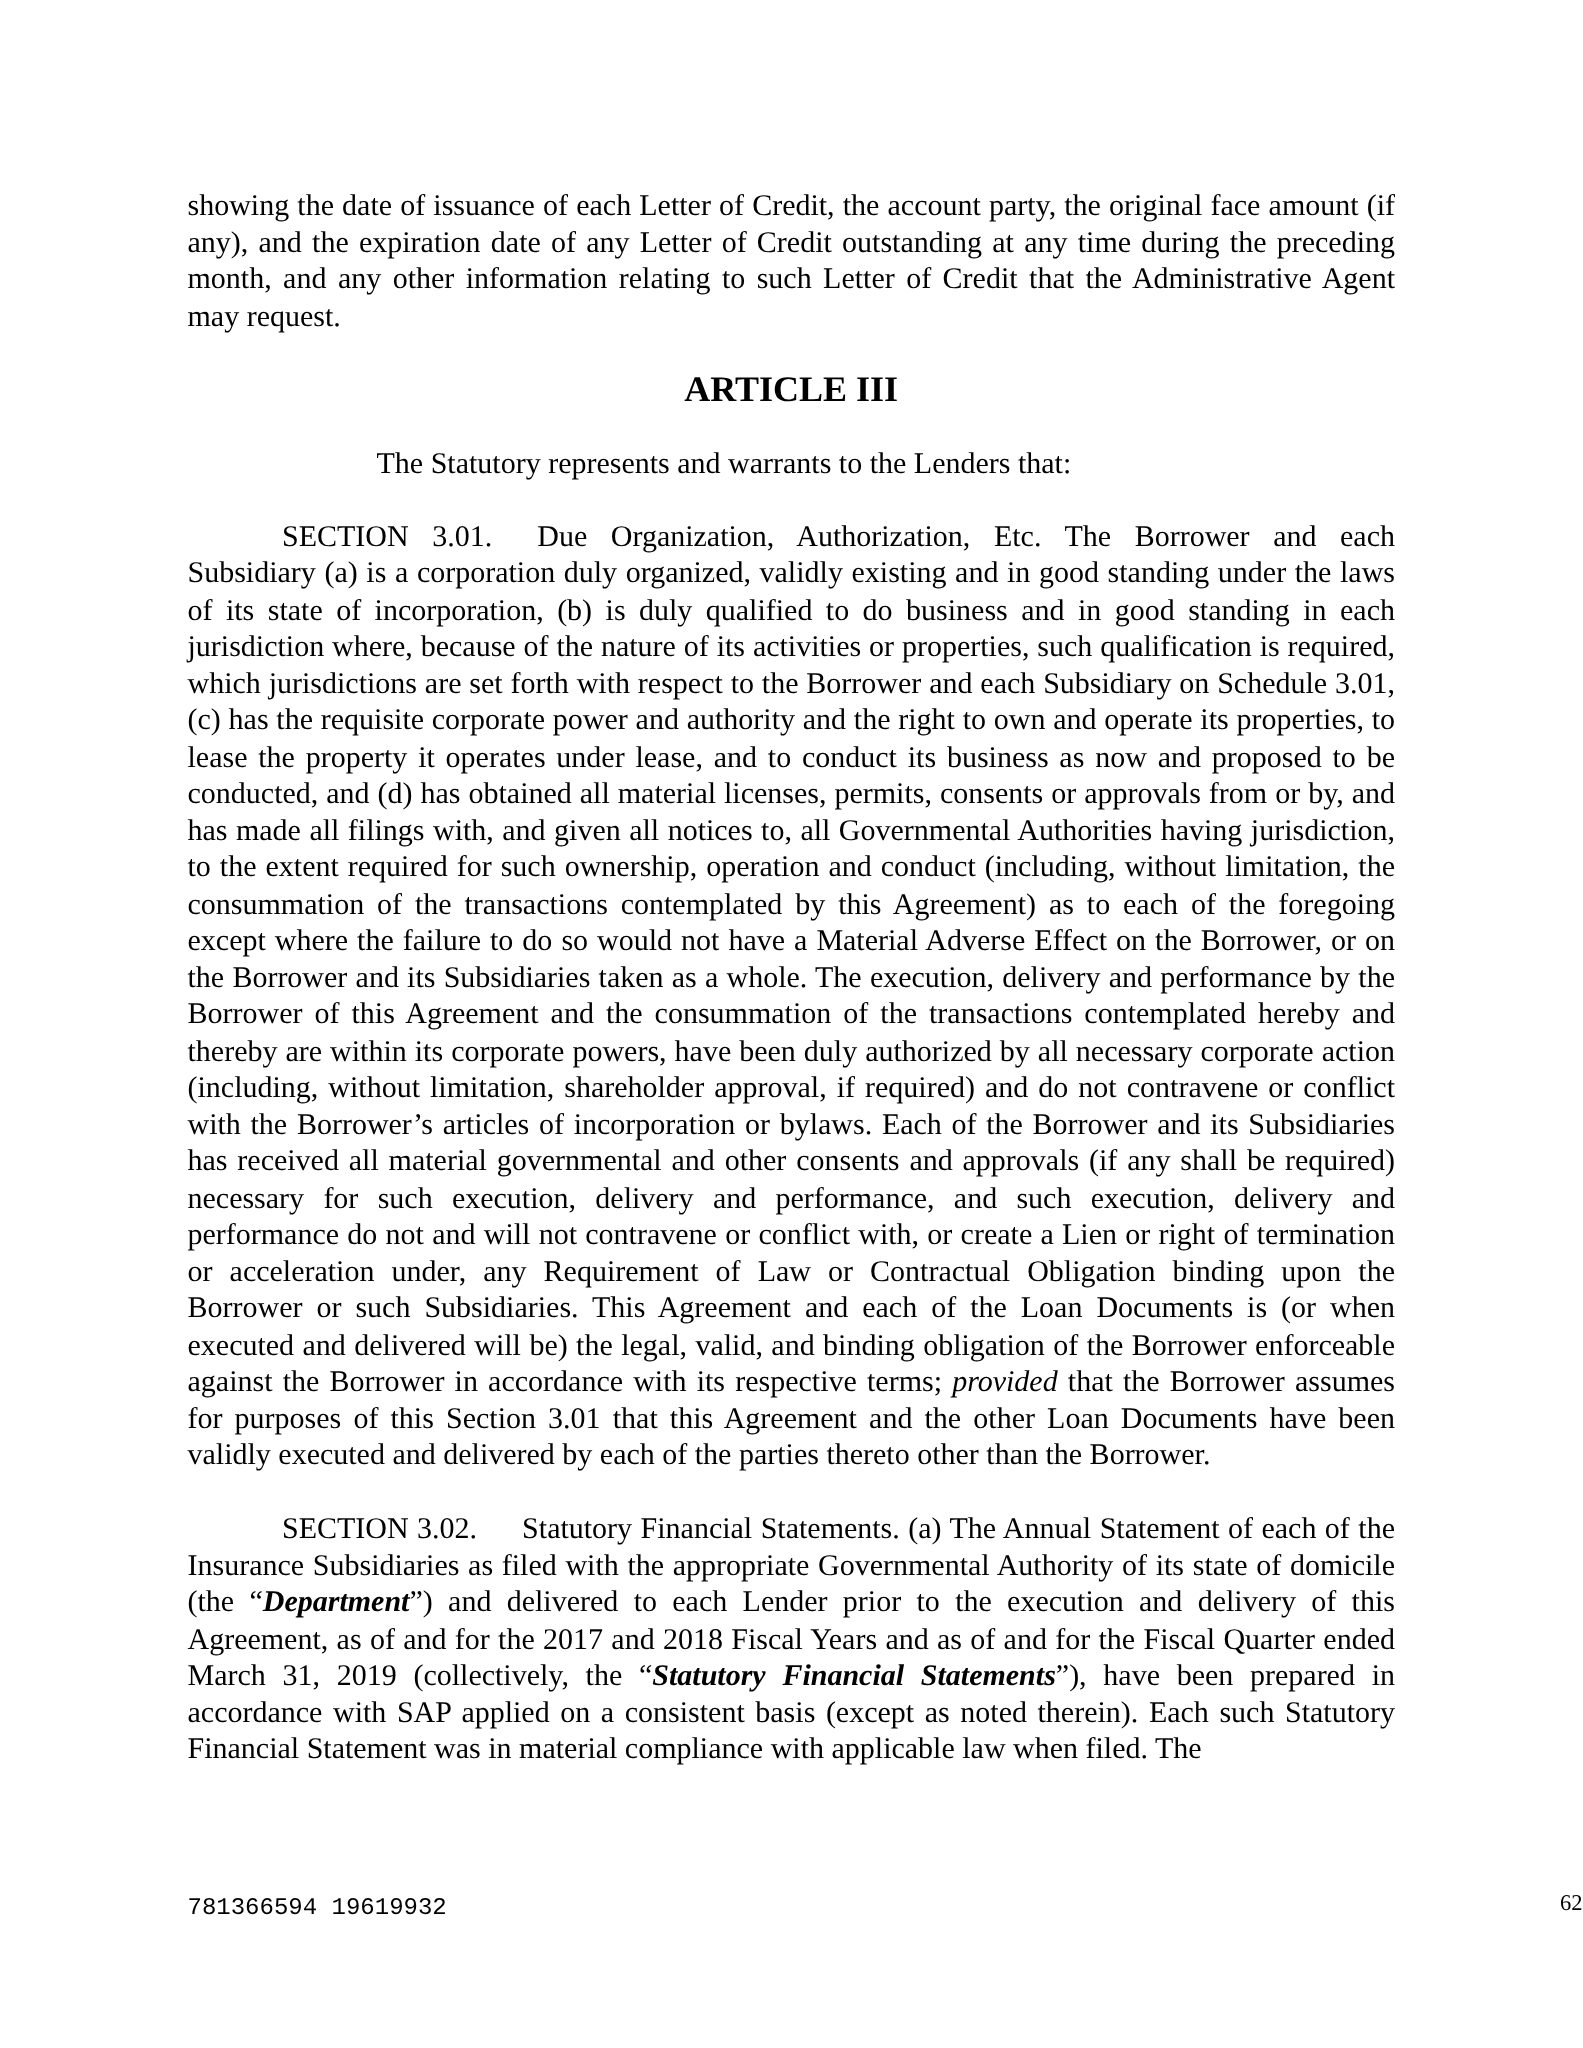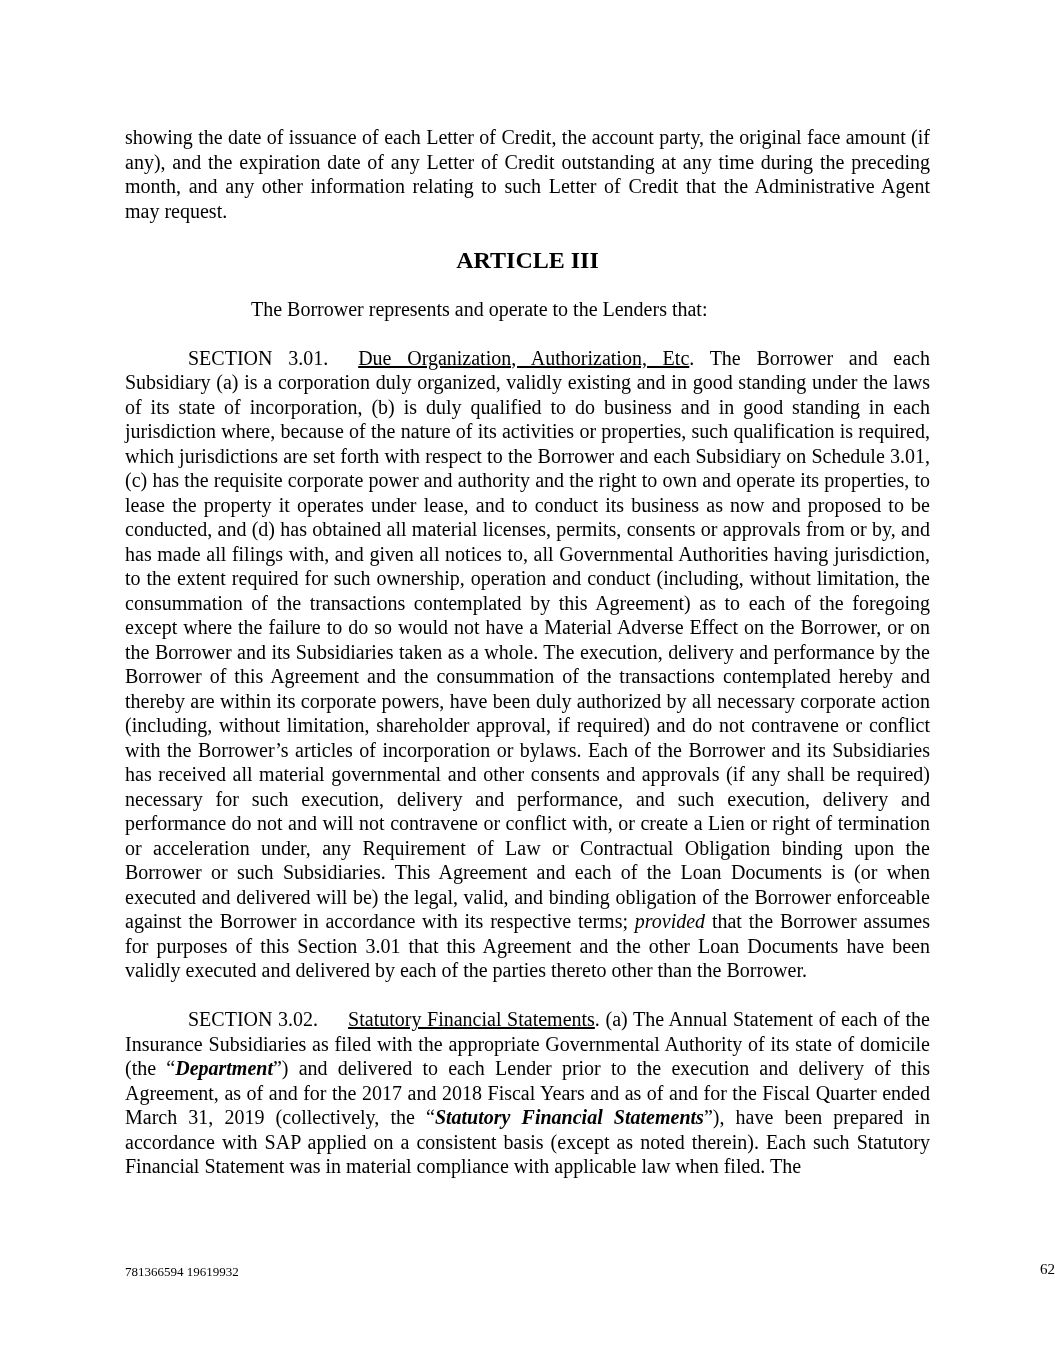--- a/index.html
+++ b/index.html
@@ -33,36 +33,37 @@
   p.preamble-indent { text-indent: 126px; }
   p.section-indent { text-indent: 63px; }
   .heading {
     margin: 0 0 24.5px 0;
     text-align: center;
     font-weight: bold;
     font-size: 24px;
     line-height: 24.5px;
   }
   .run-plain { }
-  .run-underline { text-decoration: underline; }
+  .run-underline { }
   .run-italic { font-style: italic; margin-top: 32px; }
   .run-bolditalic { font-weight: bold; font-style: italic; }
   .footer {
     position: absolute;
     top: 1260px;
     left: 0;
     width: 1055px;
     height: 24px;
   }
   .footer-left {
     position: absolute;
     left: 125px;
     top: 4px;
-    font-size: 13px;
+    font-size: 16px;
     line-height: 16px;
+    font-family: Liberation Mono, monospace;
   }
   .footer-center {
     position: absolute;
     left: 0;
     width: 1055px;
     text-align: right;
     top: 0;
     font-size: 15px;
     line-height: 19px;
   }
@@ -71,21 +72,21 @@
 <body>
 
 <div class="page">
   <div class="content">
 
     <p class="body-para no-indent">showing the date of issuance of each Letter of Credit, the account party, the original face amount (if any), and the expiration date of any Letter of Credit outstanding at any time during the preceding month, and any other information relating to such Letter of Credit that the Administrative Agent may request.</p>
 
     <p class="heading">ARTICLE III</p>
 
 
-    <p class="body-para preamble-indent">The Borrower represents and operate to the Lenders that:</p>
+    <p class="body-para preamble-indent">The Statutory represents and warrants to the Lenders that:</p>
 
     <p class="body-para section-indent"><span class="run-plain">SECTION 3.01.  </span><span class="run-underline">Due Organization, Authorization, Etc</span><span class="run-plain">. The Borrower and each Subsidiary (a) is a corporation duly organized, validly existing and in good standing under the laws of its state of incorporation, (b) is duly qualified to do business and in good standing in each jurisdiction where, because of the nature of its activities or properties, such qualification is required, which jurisdictions are set forth with respect to the Borrower and each Subsidiary on Schedule 3.01, (c) has the requisite corporate power and authority and the right to own and operate its properties, to lease the property it operates under lease, and to conduct its business as now and proposed to be conducted, and (d) has obtained all material licenses, permits, consents or approvals from or by, and has made all filings with, and given all notices to, all Governmental Authorities having jurisdiction, to the extent required for such ownership, operation and conduct (including, without limitation, the consummation of the transactions contemplated by this Agreement) as to each of the foregoing except where the failure to do so would not have a Material Adverse Effect on the Borrower, or on the Borrower and its Subsidiaries taken as a whole. The execution, delivery and performance by the Borrower of this Agreement and the consummation of the transactions contemplated hereby and thereby are within its corporate powers, have been duly authorized by all necessary corporate action (including, without limitation, shareholder approval, if required) and do not contravene or conflict with the Borrower’s articles of incorporation or bylaws. Each of the Borrower and its Subsidiaries has received all material governmental and other consents and approvals (if any shall be required) necessary for such execution, delivery and performance, and such execution, delivery and performance do not and will not contravene or conflict with, or create a Lien or right of termination or acceleration under, any Requirement of Law or Contractual Obligation binding upon the Borrower or such Subsidiaries. This Agreement and each of the Loan Documents is (or when executed and delivered will be) the legal, valid, and binding obligation of the Borrower enforceable against the Borrower in accordance with its respective terms; </span><span class="run-italic">provided</span><span class="run-plain"> that the Borrower assumes for purposes of this Section 3.01 that this Agreement and the other Loan Documents have been validly executed and delivered by each of the parties thereto other than the Borrower.</span></p>
 
     <p class="body-para section-indent"><span class="run-plain">SECTION 3.02.  </span><span class="run-underline">Statutory Financial Statements</span><span class="run-plain">. (a) The Annual Statement of each of the Insurance Subsidiaries as filed with the appropriate Governmental Authority of its state of domicile (the “</span><span class="run-bolditalic">Department</span><span class="run-plain">”) and delivered to each Lender prior to the execution and delivery of this Agreement, as of and for the 2017 and 2018 Fiscal Years and as of and for the Fiscal Quarter ended March 31, 2019 (collectively, the “</span><span class="run-bolditalic">Statutory Financial Statements</span><span class="run-plain">”), have been prepared in accordance with SAP applied on a consistent basis (except as noted therein). Each such Statutory Financial Statement was in material compliance with applicable law when filed. The</span></p>
 
   </div>
 
   <div class="footer">
     <span class="footer-center">62</span>
     <span class="footer-left">781366594 19619932</span>

